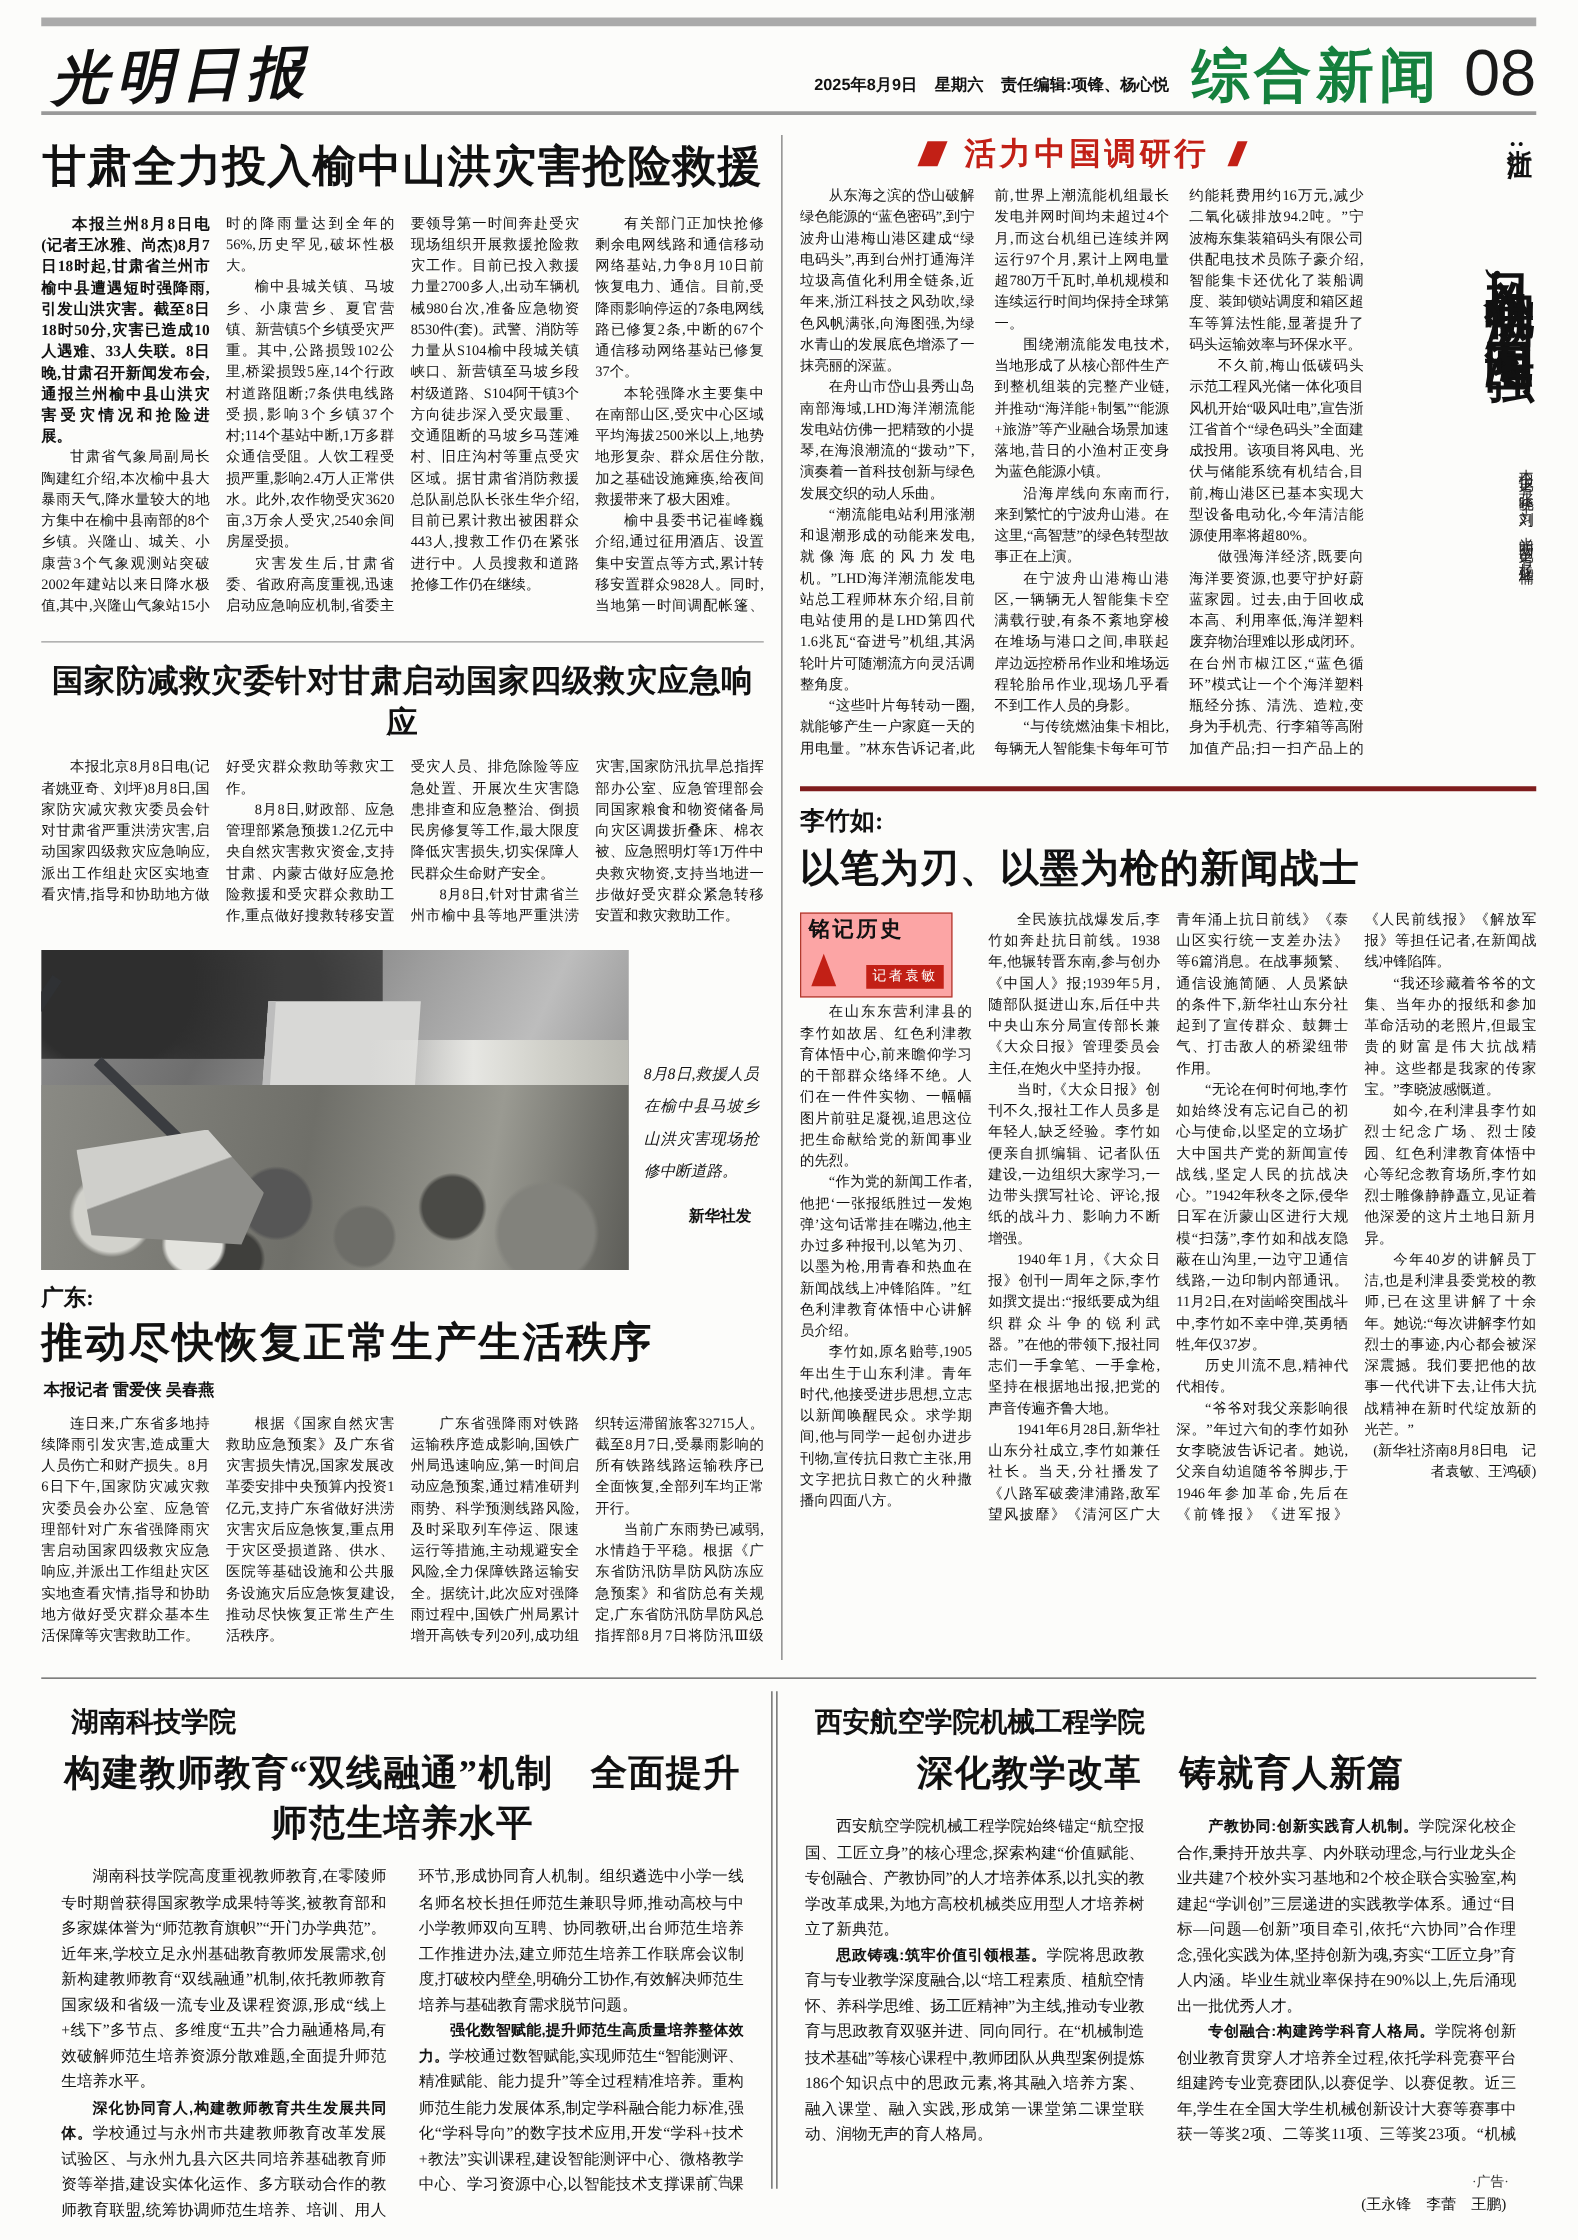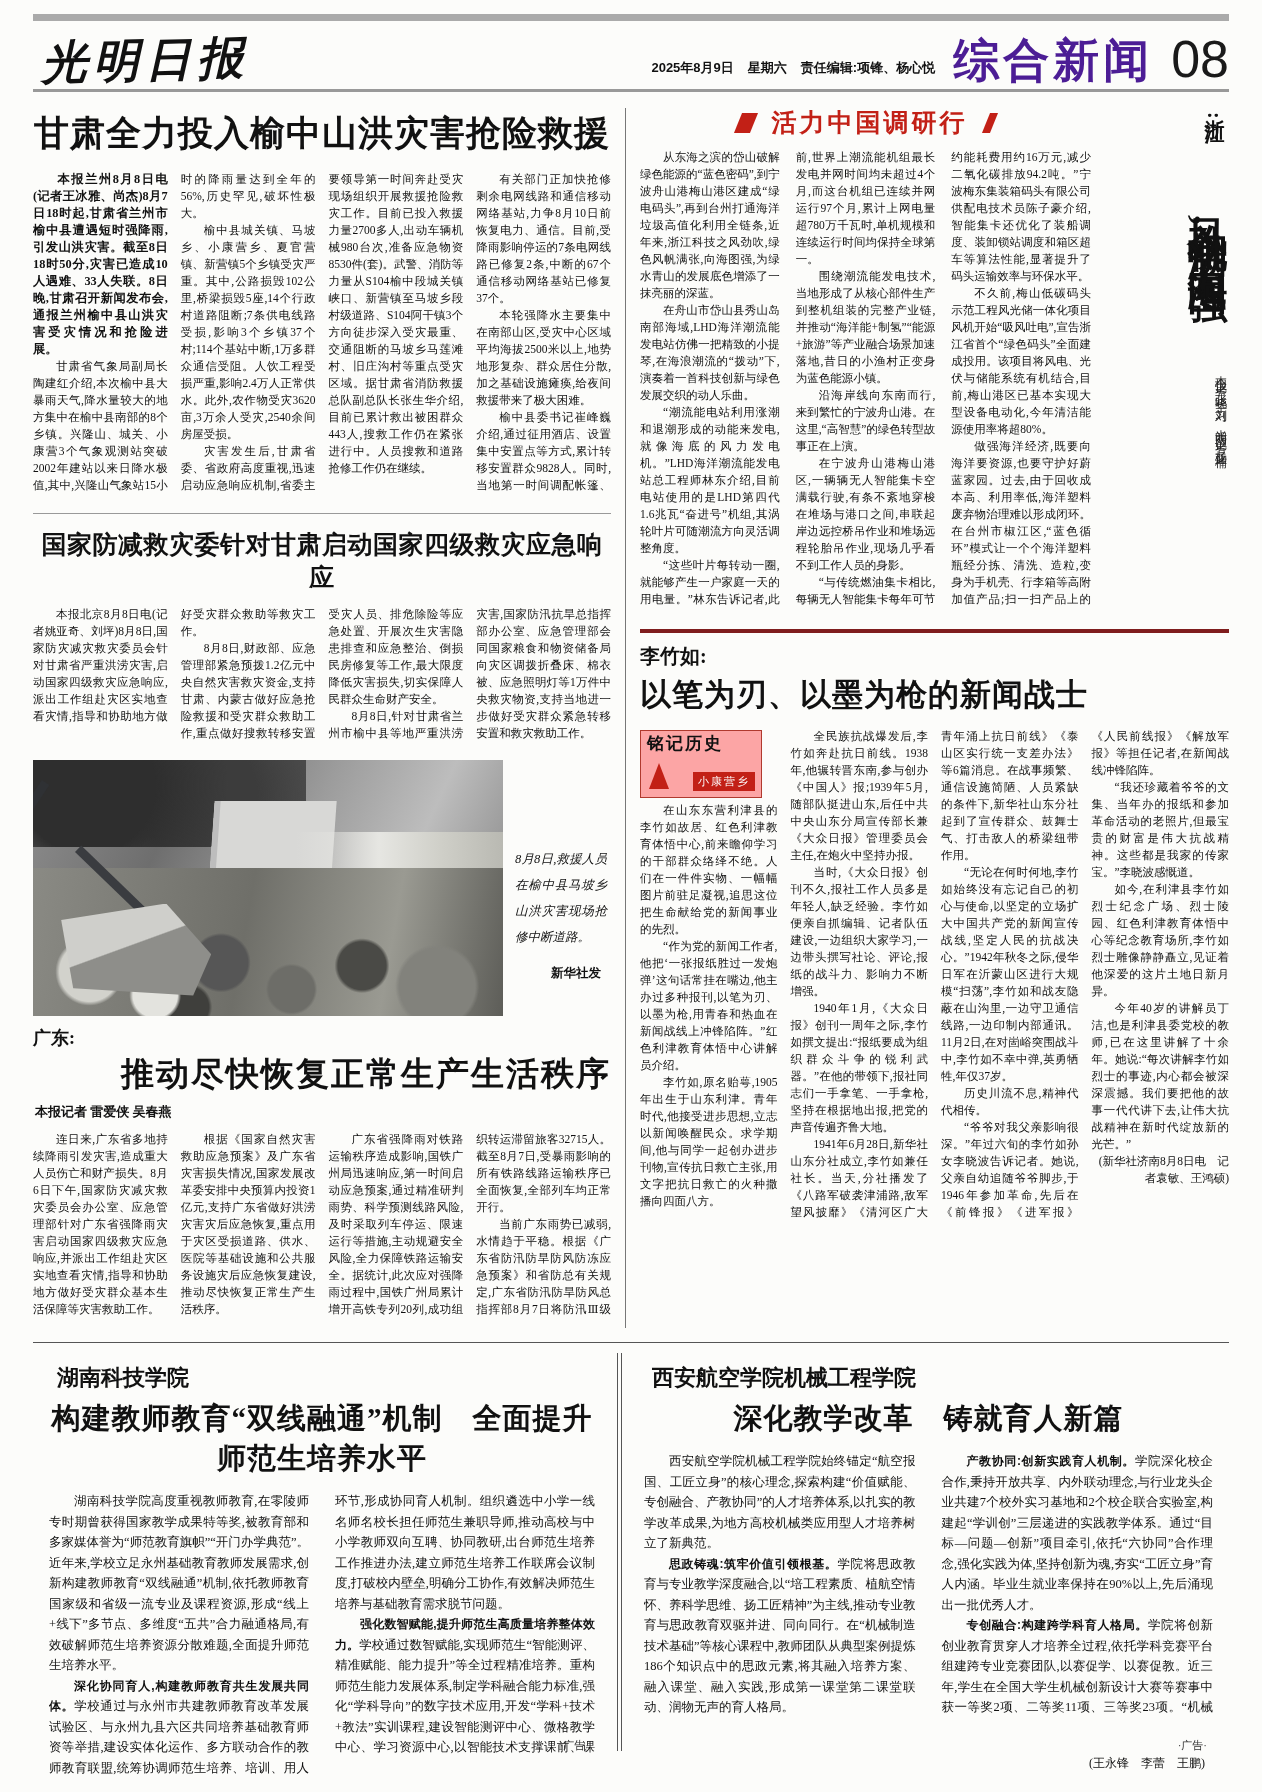--- a/index.html
+++ b/index.html
@@ -9,35 +9,35 @@
 
   
   .mast{padding:14px 22px 0 22px;}
   .bar-top{height:7px;background:#aaa;margin:0 11px;}
   .mast-row{display:flex;align-items:flex-end;justify-content:space-between;height:62px;padding:0 11px;}
   .logo{font-size:46px;font-weight:bold;font-style:italic;letter-spacing:6px;transform:rotate(-1.5deg);
         font-family:"DejaVu Serif",serif;line-height:1;padding-left:8px;}
   .mast-right{display:flex;align-items:flex-end;gap:18px;white-space:nowrap;}
   .dateline{font-size:13px;font-weight:bold;padding-bottom:6px;font-family:"Liberation Sans",sans-serif;}
   .dateline span{margin-left:14px;}
-  .section-name{font-size:46px;font-weight:bold;color:#4c1d95;letter-spacing:4px;line-height:1;
+  .section-name{font-size:46px;font-weight:bold;color:#15803d;letter-spacing:4px;line-height:1;
         font-family:"Liberation Sans",sans-serif;}
   .page-no{font-size:52px;color:#1a1a1a;line-height:.9;font-family:"Liberation Sans",sans-serif;}
   .mast-rule{height:3px;background:#999;margin:6px 11px 0 11px;}
 
   
   .content{display:flex;padding:12px 33px 0 33px;}
   .left-col{width:578px;flex:none;}
   .vdiv{width:1px;background:#777;margin:4px 14px 0 14px;}
   .right-area{flex:1;min-width:0;}
 
   h1,h2,h3{margin:0;font-weight:bold;}
   .a1-head{font-size:35px;text-align:center;letter-spacing:1px;margin:6px 0 14px 0;}
   .a2-head{font-size:25px;text-align:center;margin:14px 0 12px 0;letter-spacing:.5px;}
-  .gd-head{font-size:33px;margin:2px 0 6px 0;letter-spacing:2px;text-align:right;}
+  .gd-head{font-size:33px;margin:2px 0 6px 0;letter-spacing:2px;}
   .kicker{font-size:18px;font-weight:bold;margin:10px 0 2px 0;}
   .byline{font-size:13px;font-weight:bold;margin:0 0 10px 2px;}
 
   .colbody{text-align:justify;font-size:11.5px;line-height:17px;}
   .colbody p{margin:0;text-indent:2em;}
   .c4{column-count:4;column-gap:13px;}
   .c3{column-count:3;column-gap:16px;}
   .a1-body{height:332px;overflow:hidden;}
   .a1-body p:first-child{font-weight:bold;font-size:12.3px;}
   .a2-body{height:142px;overflow:hidden;margin-top:2px;}
@@ -213,21 +213,21 @@
 
       <div class="lzr">
         <div class="lzr-head">
           <div class="kicker">李竹如:</div>
           <h2 class="lzr-headline">以笔为刃、以墨为枪的新闻战士</h2>
         </div>
         <div class="colbody c4 lzr-body">
           <span class="mem-logo">
             <span class="mem-flame"></span>
             <span class="mem-l1">铭记历史</span>
-            <span class="mem-l2">小康营乡</span>
+            <span class="mem-l2">记者袁敏</span>
           </span>
           <span><p>在山东东营利津县的李竹如故居、红色利津教育体悟中心,前来瞻仰学习的干部群众络绎不绝。人们在一件件实物、一幅幅图片前驻足凝视,追思这位把生命献给党的新闻事业的先烈。</p><p>“作为党的新闻工作者,他把‘一张报纸胜过一发炮弹’这句话常挂在嘴边,他主办过多种报刊,以笔为刃、以墨为枪,用青春和热血在新闻战线上冲锋陷阵。”红色利津教育体悟中心讲解员介绍。</p><p>李竹如,原名贻萼,1905年出生于山东利津。青年时代,他接受进步思想,立志以新闻唤醒民众。求学期间,他与同学一起创办进步刊物,宣传抗日救亡主张,用文字把抗日救亡的火种撒播向四面八方。</p><p>全民族抗战爆发后,李竹如奔赴抗日前线。1938年,他辗转晋东南,参与创办《中国人》报;1939年5月,随部队挺进山东,后任中共中央山东分局宣传部长兼《大众日报》管理委员会主任,在炮火中坚持办报。</p><p>当时,《大众日报》创刊不久,报社工作人员多是年轻人,缺乏经验。李竹如便亲自抓编辑、记者队伍建设,一边组织大家学习,一边带头撰写社论、评论,报纸的战斗力、影响力不断增强。</p><p>1940年1月,《大众日报》创刊一周年之际,李竹如撰文提出:“报纸要成为组织群众斗争的锐利武器。”在他的带领下,报社同志们一手拿笔、一手拿枪,坚持在根据地出报,把党的声音传遍齐鲁大地。</p><p>1941年6月28日,新华社山东分社成立,李竹如兼任社长。当天,分社播发了《八路军破袭津浦路,敌军望风披靡》《清河区广大青年涌上抗日前线》《泰山区实行统一支差办法》等6篇消息。在战事频繁、通信设施简陋、人员紧缺的条件下,新华社山东分社起到了宣传群众、鼓舞士气、打击敌人的桥梁纽带作用。</p><p>“无论在何时何地,李竹如始终没有忘记自己的初心与使命,以坚定的立场扩大中国共产党的新闻宣传战线,坚定人民的抗战决心。”1942年秋冬之际,侵华日军在沂蒙山区进行大规模“扫荡”,李竹如和战友隐蔽在山沟里,一边守卫通信线路,一边印制内部通讯。11月2日,在对崮峪突围战斗中,李竹如不幸中弹,英勇牺牲,年仅37岁。</p><p>历史川流不息,精神代代相传。</p><p>“爷爷对我父亲影响很深。”年过六旬的李竹如孙女李晓波告诉记者。她说,父亲自幼追随爷爷脚步,于1946年参加革命,先后在《前锋报》《进军报》《人民前线报》《解放军报》等担任记者,在新闻战线冲锋陷阵。</p><p>“我还珍藏着爷爷的文集、当年办的报纸和参加革命活动的老照片,但最宝贵的财富是伟大抗战精神。这些都是我家的传家宝。”李晓波感慨道。</p><p>如今,在利津县李竹如烈士纪念广场、烈士陵园、红色利津教育体悟中心等纪念教育场所,李竹如烈士雕像静静矗立,见证着他深爱的这片土地日新月异。</p><p>今年40岁的讲解员丁洁,也是利津县委党校的教师,已在这里讲解了十余年。她说:“每次讲解李竹如烈士的事迹,内心都会被深深震撼。我们要把他的故事一代代讲下去,让伟大抗战精神在新时代绽放新的光芒。”</p></span>
           <p style="text-align:right;text-indent:0;">(新华社济南8月8日电　记者袁敏、王鸿硕)</p>
         </div>
       </div>
     </section>
   </main>
 
   <footer class="ads">
     <div class="ad ad-left">

